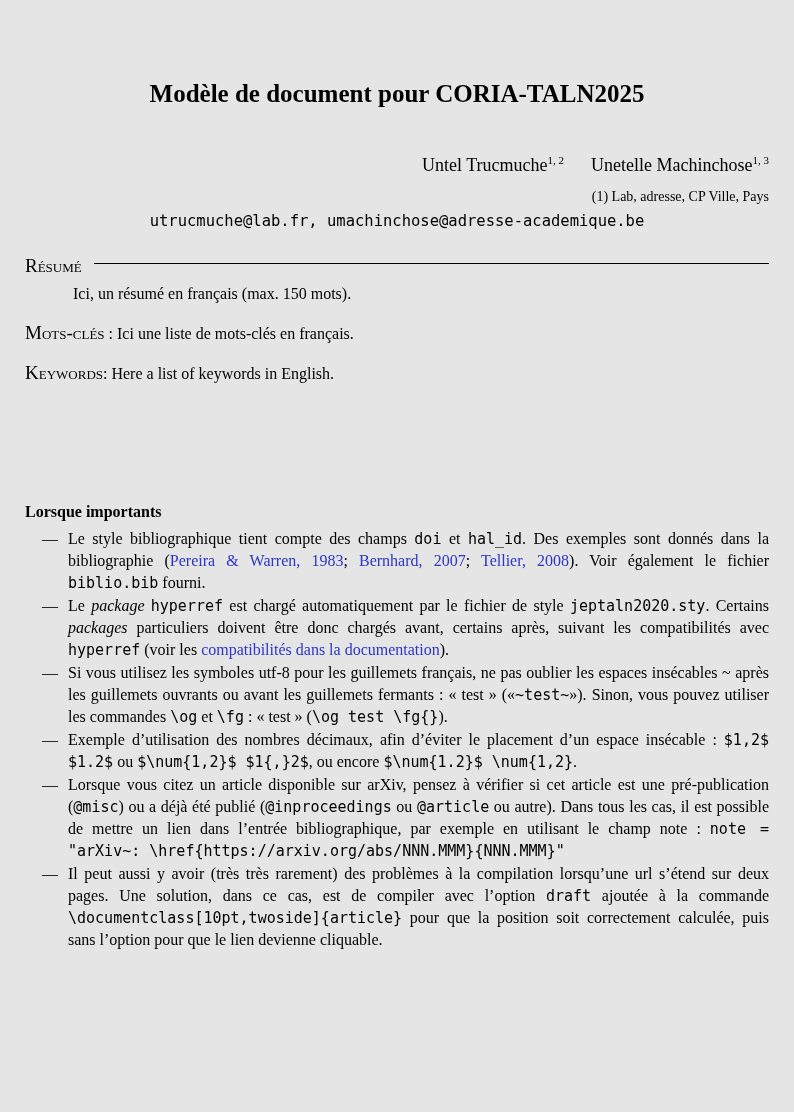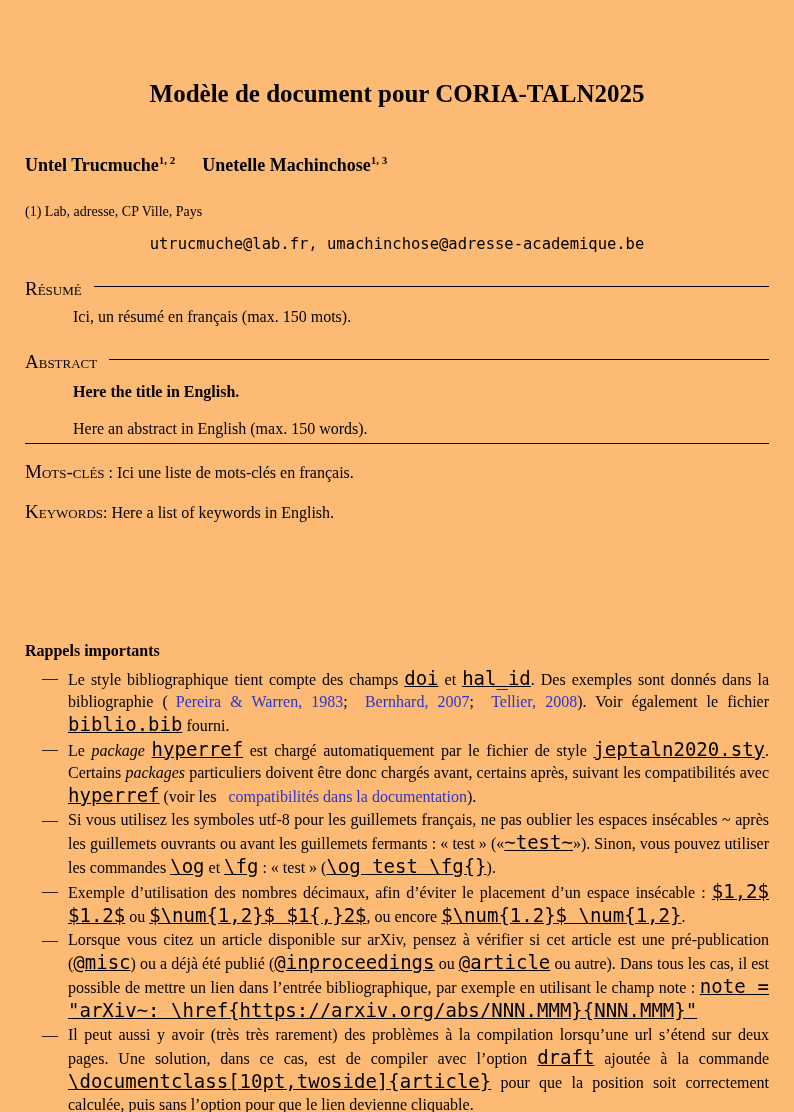--- a/index.html
+++ b/index.html
@@ -1,54 +1,54 @@
 <!DOCTYPE html>
 <html lang="fr" style="--link-color: #2b35c9;"><head>
 <meta charset="utf-8">
 <style>
   * { margin: 0; padding: 0; box-sizing: border-box; }
   html, body { background: #ffffff; }
   .page {
     position: relative;
     width: 794px; height: 1112px;
     margin: 0 auto;
-    background: #fdba74; color: #000000;
+    background: #e5e5e5; color: #000000;
     font-family: "Liberation Serif", "DejaVu Serif", serif;
     font-size: 16px; line-height: 22px;
     padding: 78px 25px 0 25px;
     overflow: hidden;
   }
   .title {
     text-align: center;
     font-size: 25px; line-height: 31px; font-weight: 700;
     margin-bottom: 44px;
   }
-  .authors { text-align: left; font-size: 18px; line-height: 24px; margin-bottom: 24px; font-weight: bold; }
+  .authors { text-align: right; font-size: 18px; line-height: 24px; margin-bottom: 9px; }
   .seg-sup { font-size: 11px; vertical-align: super; line-height: 0; }
-  .affiliation { text-align: left; font-size: 14px; line-height: 21px; }
+  .affiliation { text-align: right; font-size: 14px; line-height: 21px; }
   .emails {
     text-align: center;
     font-family: "DejaVu Sans Mono", "Liberation Mono", monospace;
-    font-size: 15.5px; line-height: 22px; margin-top: 11px;
+    font-size: 15.5px; line-height: 22px; margin-top: 3px;
   }
   .sec { margin-top: 23px; }
   .sec-head { display: flex; align-items: center; }
   .sec-label { font-variant: small-caps; font-size: 19px; line-height: 22px; }
   .rule { flex: 1 1 auto; border-bottom: 1.3px solid #000; margin: 0 0 5px 12px; }
   .full-rule { border-bottom: 1.3px solid #000; margin-top: 3px; }
   .sec-body { margin-top: 6px; text-align: justify; margin-left: 48px; }
   .abstract-title { font-weight: 700; margin-top: 8px; }
   .abstract-body { margin-top: 15px; }
   .kw-line { margin-top: 17px; }
   .rappels { margin-top: 116px; }
   .rappels-heading { font-size: 16px; line-height: 22px; font-weight: 700; margin-bottom: 5px; }
   .list-item { position: relative; padding-left: 43px; text-align: justify; margin-bottom: 1px; }
   .dash { position: absolute; left: 17px; top: 0; }
-  .seg-code { font-family: "DejaVu Sans Mono", "Liberation Mono", monospace; font-size: 19px; text-decoration: underline; }
-  .seg-link { color: var(--link-color, #2b35c9); cursor: pointer; margin-left: 8px; }
+  .seg-code { font-family: "DejaVu Sans Mono", "Liberation Mono", monospace; font-size: 15px; }
+  .seg-link { color: var(--link-color, #2b35c9); cursor: pointer; }
   .seg-italic { font-style: italic; }
 </style>
 </head>
 <body>
 
 <div class="page">
 
   <h1 class="title">Modèle de document pour CORIA-TALN2025</h1>
 
   <div class="authors"><span class="seg">Untel Trucmuche</span><span class="seg seg-sup">1, 2</span><span class="seg">  </span><span class="seg">Unetelle Machinchose</span><span class="seg seg-sup">1, 3</span></div>
@@ -60,36 +60,27 @@
   <div class="emails">utrucmuche@lab.fr, umachinchose@adresse-academique.be</div>
 
   <section class="sec">
     <div class="sec-head">
       <span class="sec-label">Résumé</span>
       <span class="rule"></span>
     </div>
     <p class="sec-body">Ici, un résumé en français (max. 150 mots).</p>
   </section>
 
-  <section class="sec">
-    <div class="sec-head">
-      <span class="sec-label">Abstract</span>
-      <span class="rule"></span>
-    </div>
-    <p class="sec-body abstract-title">Here the title in English.</p>
-    <p class="sec-body abstract-body">Here an abstract in English (max. 150 words).</p>
-    <div class="full-rule"></div>
-  </section>
 
   <p class="kw-line"><span class="sec-label">Mots-clés</span><span> : </span><span>Ici une liste de mots-clés en français.</span></p>
 
   <p class="kw-line"><span class="sec-label">Keywords</span><span>: </span><span>Here a list of keywords in English.</span></p>
 
   <section class="rappels">
-    <h2 class="rappels-heading">Rappels importants</h2>
+    <h2 class="rappels-heading">Lorsque importants</h2>
     <div class="list">
         <div class="list-item"><span class="dash">—</span><span class="item-body"><span class="seg">Le style bibliographique tient compte des champs </span><span class="seg seg-code">doi</span><span class="seg"> et </span><span class="seg seg-code">hal_id</span><span class="seg">. Des exemples sont donnés dans la bibliographie (</span><span class="seg seg-link">Pereira &amp; Warren, 1983</span><span class="seg">; </span><span class="seg seg-link">Bernhard, 2007</span><span class="seg">; </span><span class="seg seg-link">Tellier, 2008</span><span class="seg">). Voir également le fichier </span><span class="seg seg-code">biblio.bib</span><span class="seg"> fourni.</span></span></div>
         <div class="list-item"><span class="dash">—</span><span class="item-body"><span class="seg">Le </span><span class="seg seg-italic">package</span><span class="seg"> </span><span class="seg seg-code">hyperref</span><span class="seg"> est chargé automatiquement par le fichier de style </span><span class="seg seg-code">jeptaln2020.sty</span><span class="seg">. Certains </span><span class="seg seg-italic">packages</span><span class="seg"> particuliers doivent être donc chargés avant, certains après, suivant les compatibilités avec </span><span class="seg seg-code">hyperref</span><span class="seg"> (voir les </span><span class="seg seg-link">compatibilités dans la documentation</span><span class="seg">).</span></span></div>
         <div class="list-item"><span class="dash">—</span><span class="item-body"><span class="seg">Si vous utilisez les symboles utf-8 pour les guillemets français, ne pas oublier les espaces insécables ~ après les guillemets ouvrants ou avant les guillemets fermants : « test » («</span><span class="seg seg-code">~test~</span><span class="seg">»). Sinon, vous pouvez utiliser les commandes </span><span class="seg seg-code">\og</span><span class="seg"> et </span><span class="seg seg-code">\fg</span><span class="seg"> : « test » (</span><span class="seg seg-code">\og test \fg{}</span><span class="seg">).</span></span></div>
         <div class="list-item"><span class="dash">—</span><span class="item-body"><span class="seg">Exemple d’utilisation des nombres décimaux, afin d’éviter le placement d’un espace insécable : </span><span class="seg seg-code">$1,2$ $1.2$</span><span class="seg"> ou </span><span class="seg seg-code">$\num{1,2}$ $1{,}2$</span><span class="seg">, ou encore </span><span class="seg seg-code">$\num{1.2}$ \num{1,2}</span><span class="seg">.</span></span></div>
         <div class="list-item"><span class="dash">—</span><span class="item-body"><span class="seg">Lorsque vous citez un article disponible sur arXiv, pensez à vérifier si cet article est une pré-publication (</span><span class="seg seg-code">@misc</span><span class="seg">) ou a déjà été publié (</span><span class="seg seg-code">@inproceedings</span><span class="seg"> ou </span><span class="seg seg-code">@article</span><span class="seg"> ou autre). Dans tous les cas, il est possible de mettre un lien dans l’entrée bibliographique, par exemple en utilisant le champ note : </span><span class="seg seg-code">note = "arXiv~: \href{https://arxiv.org/abs/NNN.MMM}{NNN.MMM}"</span></span></div>
         <div class="list-item"><span class="dash">—</span><span class="item-body"><span class="seg">Il peut aussi y avoir (très très rarement) des problèmes à la compilation lorsqu’une url s’étend sur deux pages. Une solution, dans ce cas, est de compiler avec l’option </span><span class="seg seg-code">draft</span><span class="seg"> ajoutée à la commande </span><span class="seg seg-code">\documentclass[10pt,twoside]{article}</span><span class="seg"> pour que la position soit correctement calculée, puis sans l’option pour que le lien devienne cliquable.</span></span></div>
       </div>
   </section>
 

